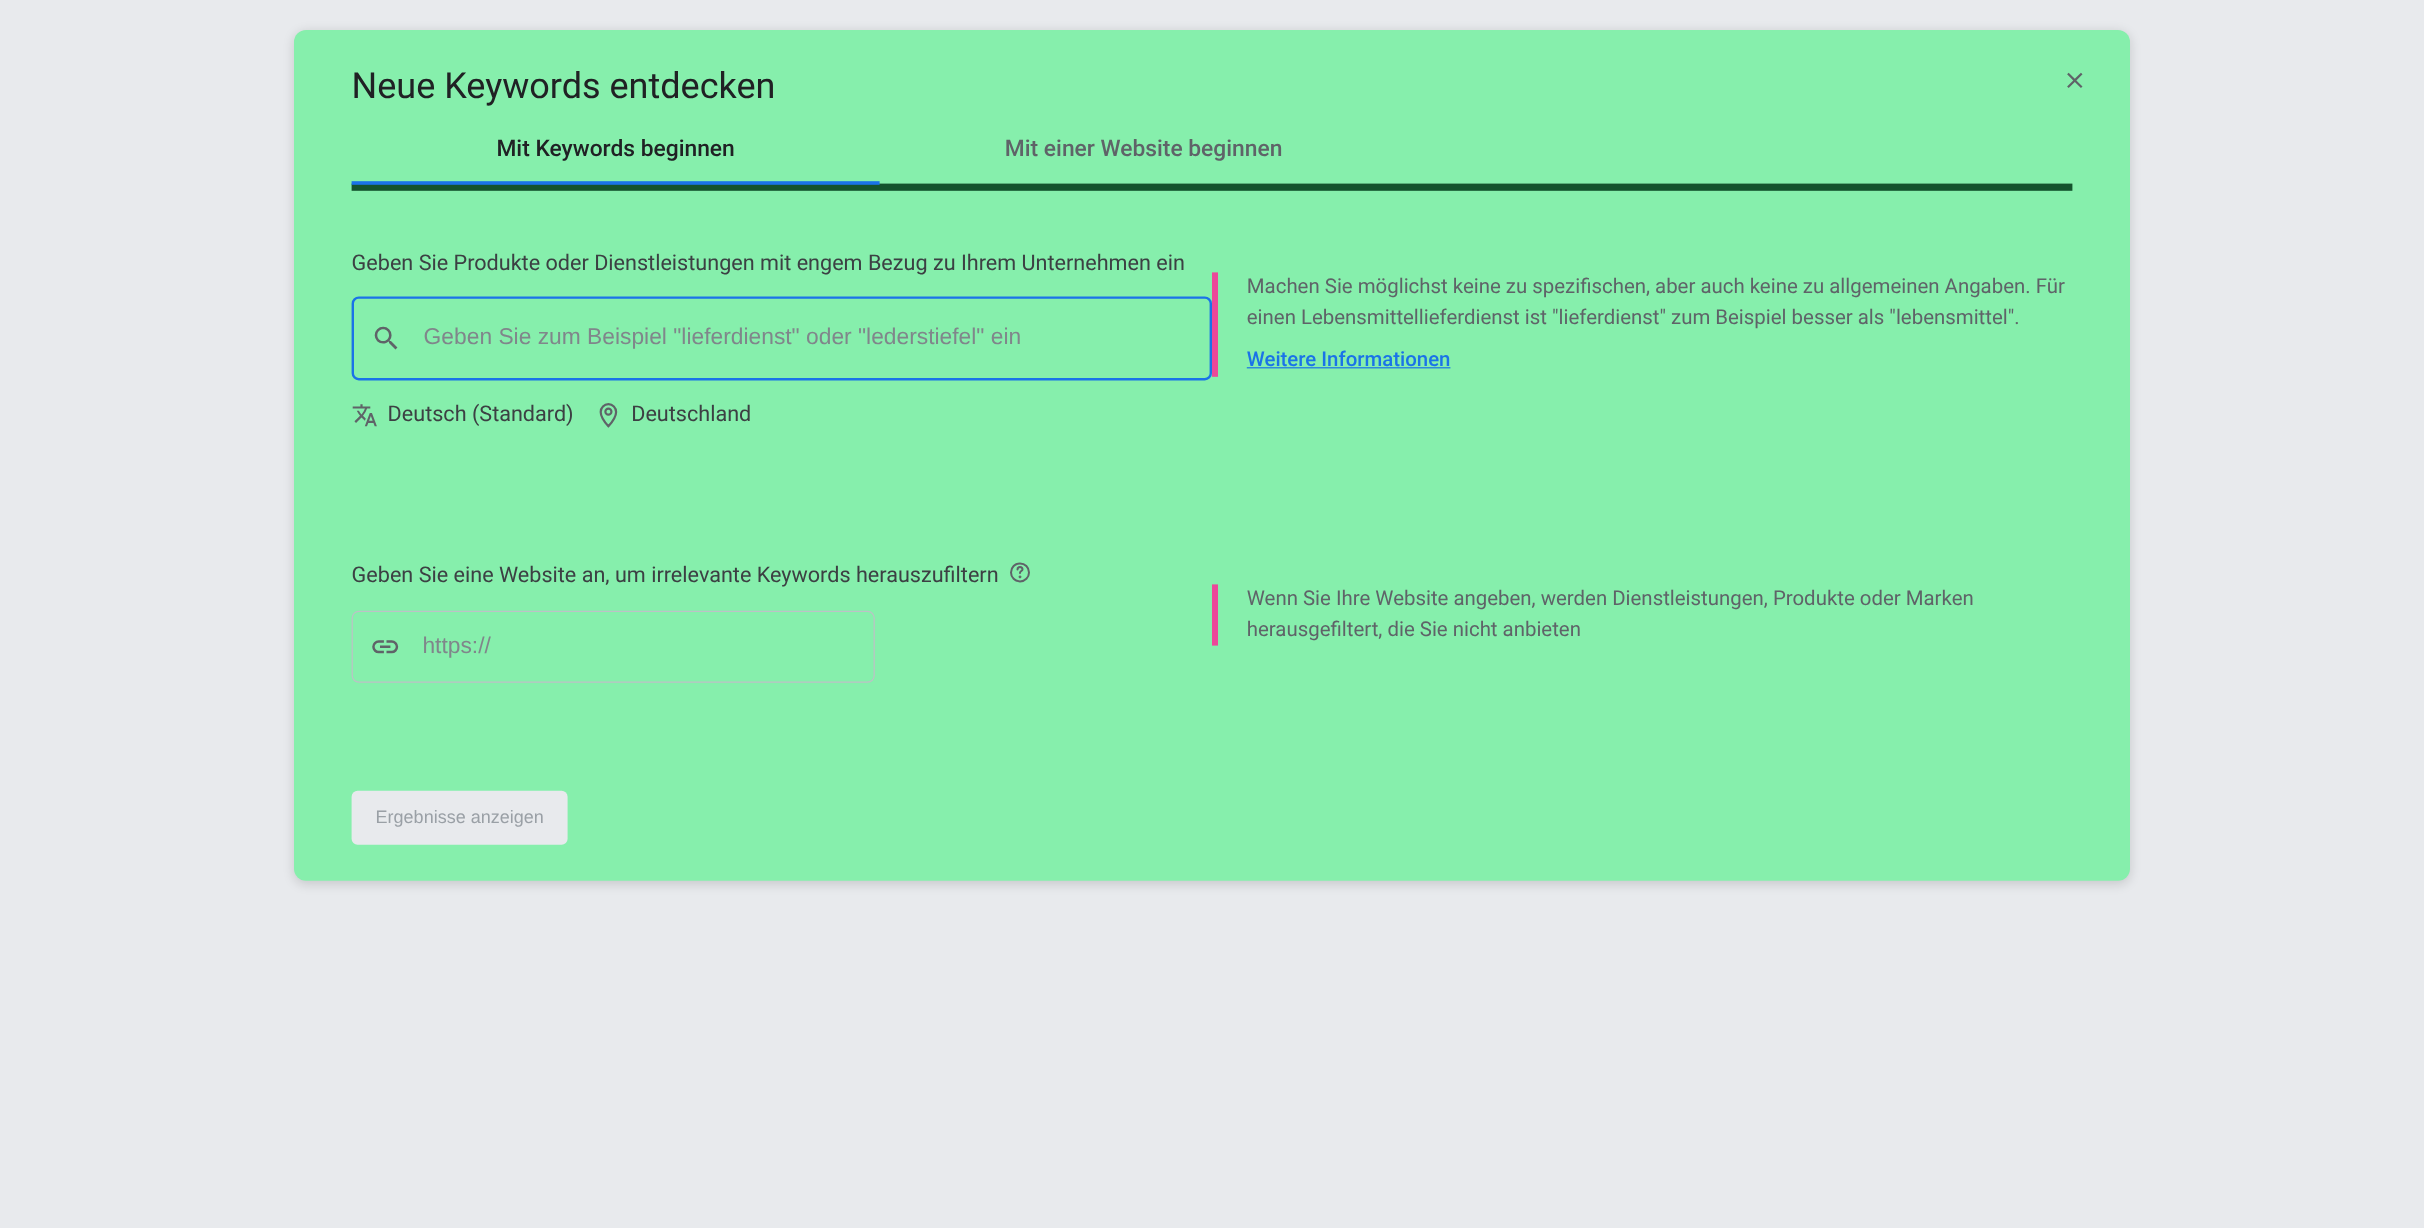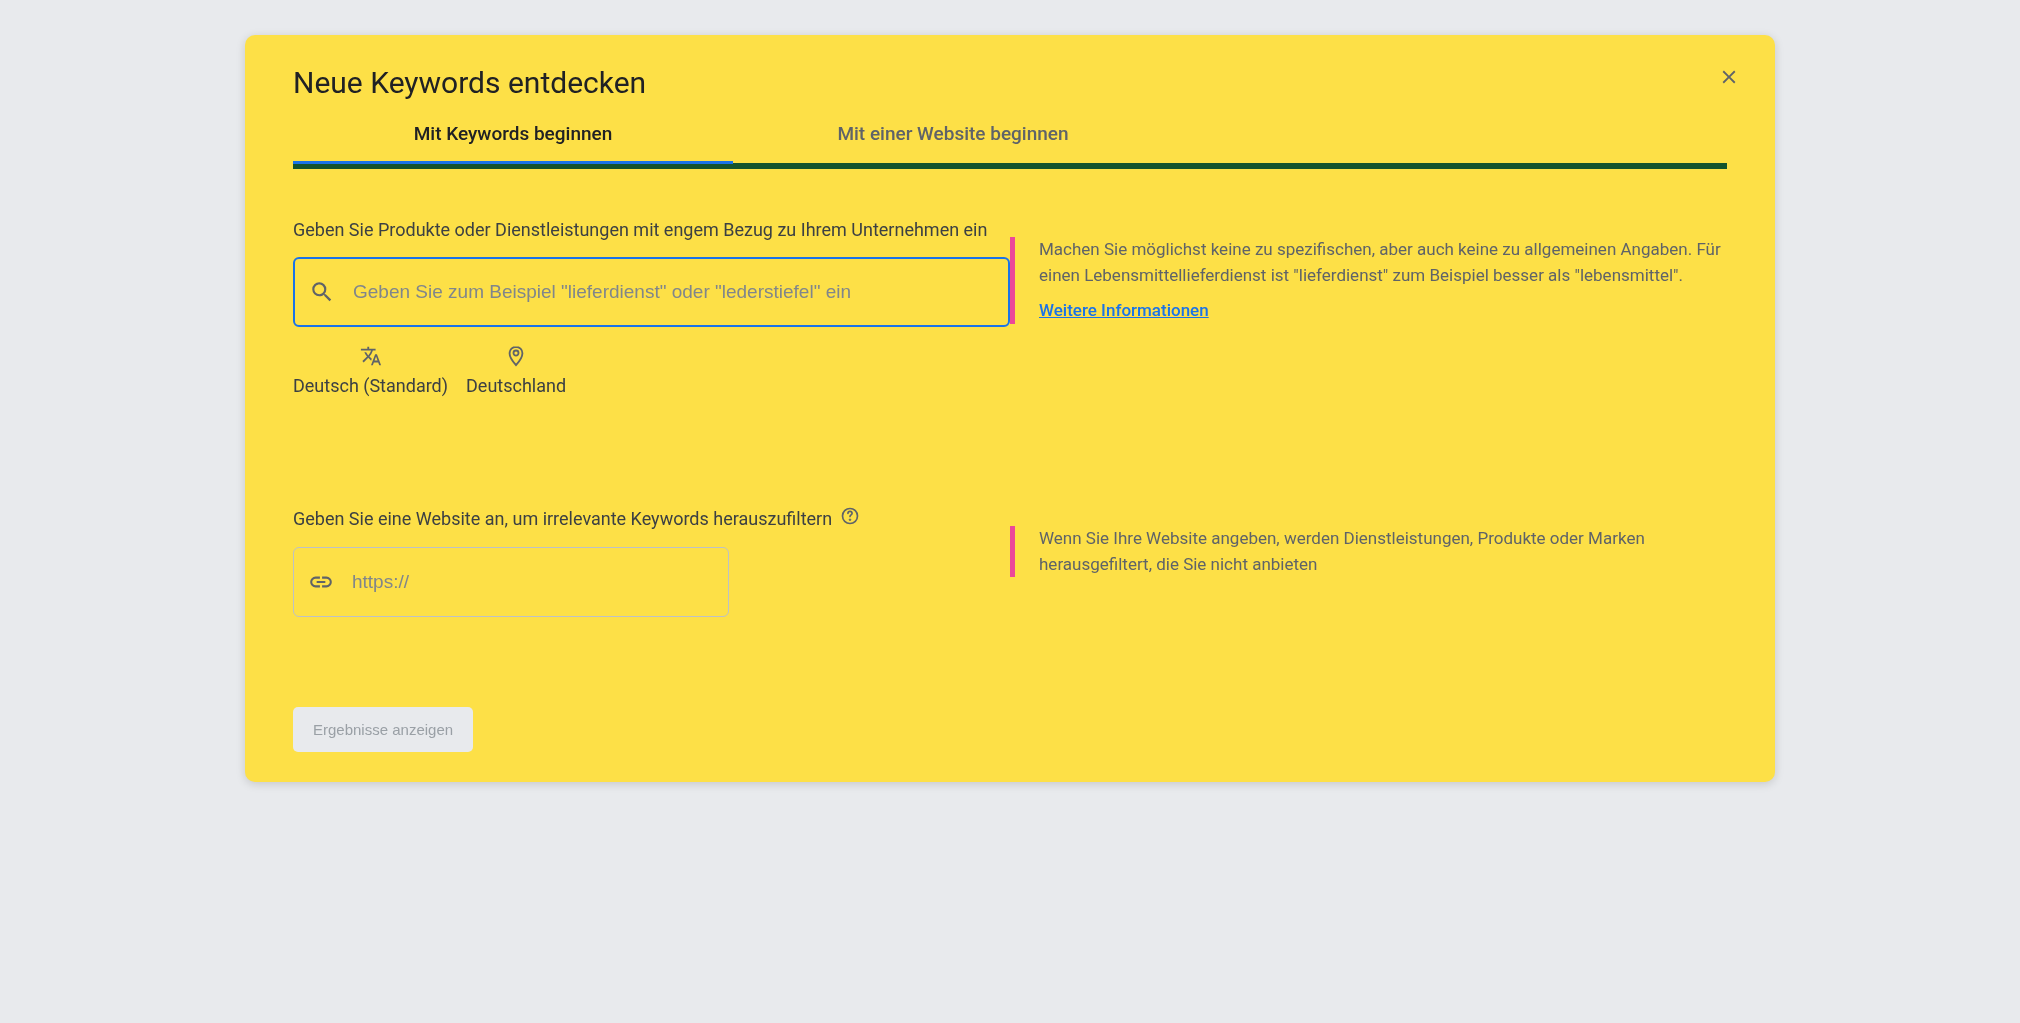--- a/index.html
+++ b/index.html
@@ -7,26 +7,26 @@
       margin: 0;
       padding: 0;
     }
     body {
       font-family: 'Google Sans', Roboto, Arial, sans-serif;
       background: #e8eaed;
       padding: 25px;
       color: #3c4043;
     }
     .card {
-      background: #fde047;
+      background: #86efac;
       border-radius: 10px;
       box-shadow: 0 2px 10px rgba(0,0,0,0.15);
       padding: 30px 48px 30px 48px;
       max-width: 1530px;
-      margin: 10px auto;
+      margin: 0 auto;
       position: relative;
     }
     .close-btn {
       position: absolute;
       top: 24px;
       right: 28px;
       width: 36px;
       height: 36px;
       cursor: pointer;
       display: flex;
@@ -84,21 +84,21 @@
       display: flex;
       align-items: center;
       border: 2px solid #1a73e8;
       border-radius: 6px;
       height: 70px;
       padding: 0 14px;
       gap: 18px;
     }
     .input-wrap.gray {
       border: 1px solid #bdc1c6;
-      height: 70px;
+      height: 60px;
       width: 436px;
       justify-content: space-between;
     }
     .input-icon {
       color: #5f6368;
       display: flex;
       align-items: center;
       justify-content: center;
       flex: 0 0 auto;
     }
@@ -115,24 +115,22 @@
     .meta-row {
       display: flex;
       align-items: center;
       gap: 18px;
       margin-top: 18px;
       font-size: 18px;
       color: #3c4043;
     }
     .meta-chip {
       display: flex;
-      align-items: center;
       gap: 8px;
       cursor: pointer;
-      flex-direction: column;
     }
     .meta-chip svg { width: 22px; height: 22px; fill: #5f6368; }
     .hint-col {
       border-left: 5px solid #ec4899;
       padding-left: 24px;
       font-size: 17px;
       color: #5f6368;
       line-height: 1.5;
       align-self: start;
       margin-top: 20px;

